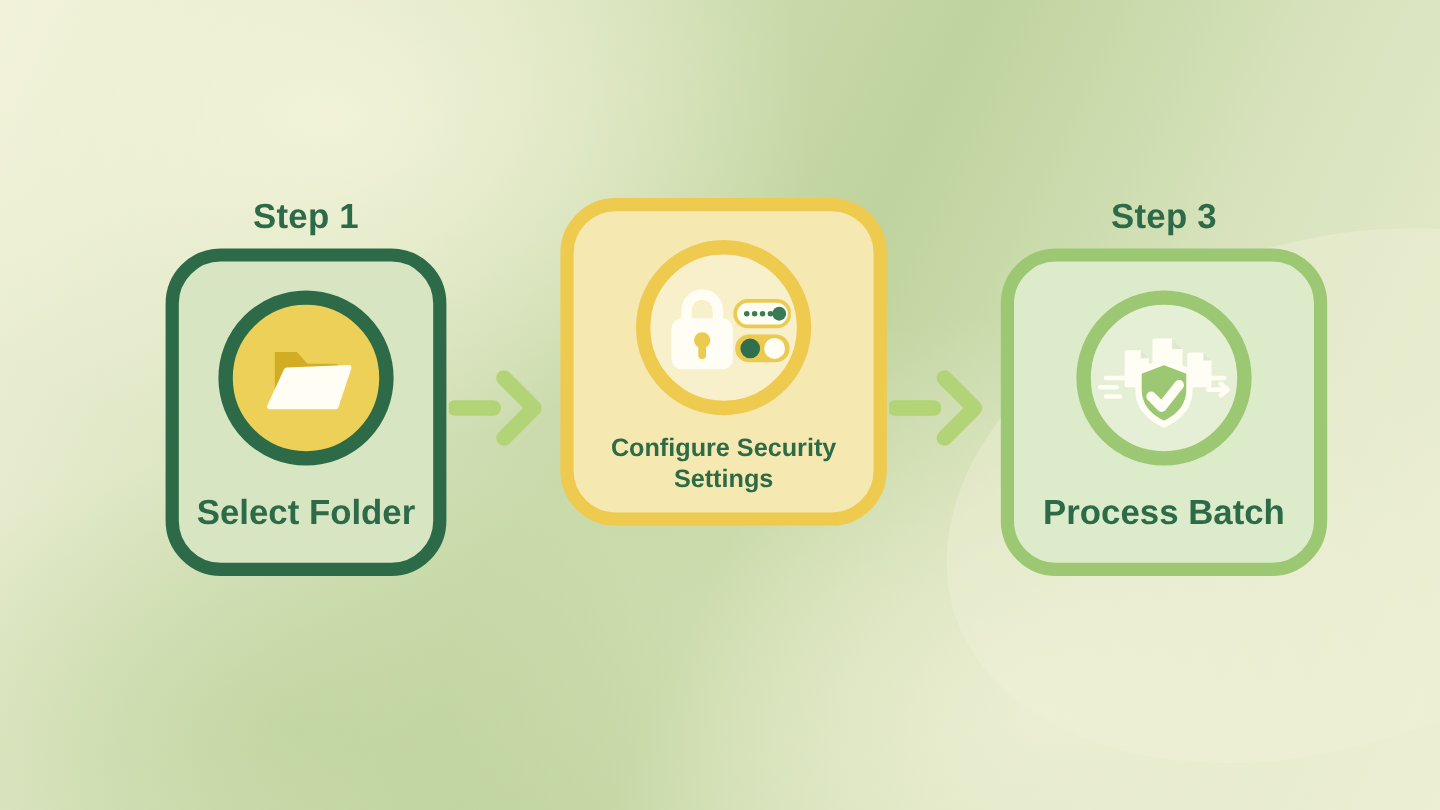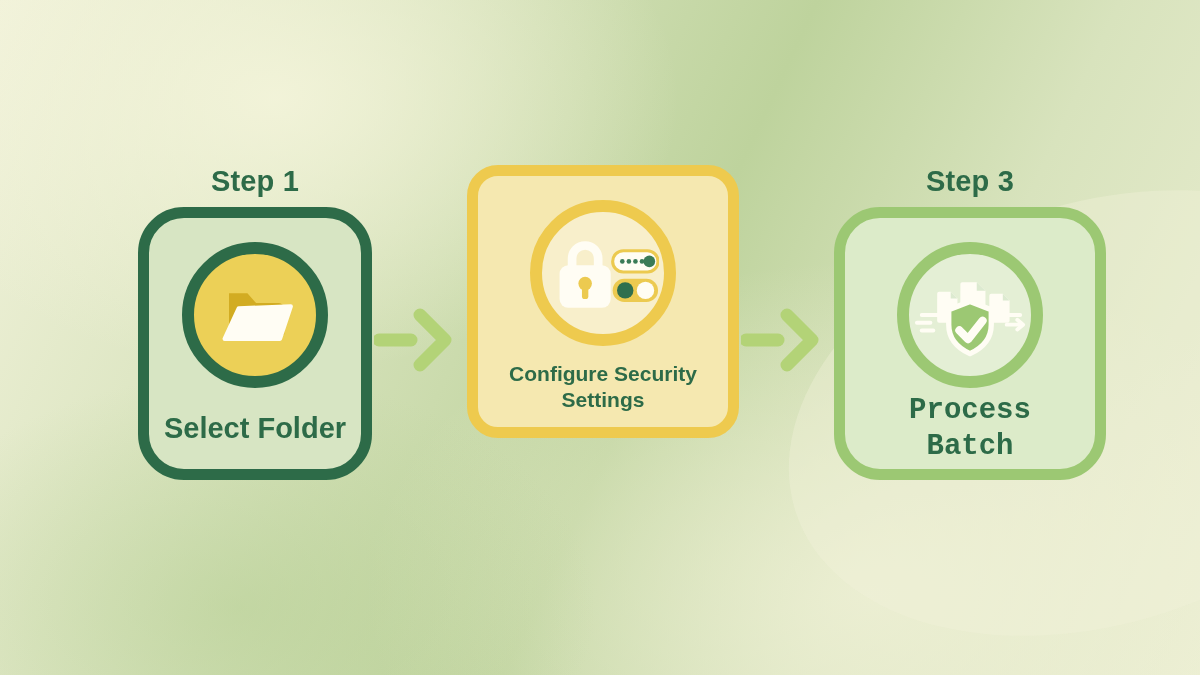--- a/index.html
+++ b/index.html
@@ -44,22 +44,22 @@
   .step--2{left:467px;}
   .step--3{left:834px;}
 
   .step-title{font-size:29px;font-weight:700;color:var(--dark-green);letter-spacing:0.2px;margin-bottom:9px;}
 
   .card{
     height:273px;border-radius:46px;border:11px solid;
     display:flex;flex-direction:column;align-items:center;
   }
   .card--1{border-color:var(--dark-green);background:var(--card1-fill);}
-  .card--2{border-color:var(--yellow);background:var(--card2-fill);border-radius:31px;}
-  .card--3{border-color:var(--light-green);background:var(--card3-fill);font-family:Liberation Mono, monospace;}
+  .card--2{border-color:var(--yellow);background:var(--card2-fill);}
+  .card--3{border-color:var(--light-green);background:var(--card3-fill);}
 
   .icon-ring{
     width:146px;height:146px;border-radius:50%;border:12px solid;
     margin-top:24px;display:flex;align-items:center;justify-content:center;flex:none;
   }
   .icon-ring--1{border-color:var(--dark-green);background:var(--circle1-fill);}
   .icon-ring--2{border-color:var(--yellow);background:var(--circle2-fill);}
   .icon-ring--3{border-color:var(--light-green);background:var(--circle3-fill);}
 
   .caption-wrap{flex:1;display:flex;align-items:center;justify-content:center;padding:0 14px;}

